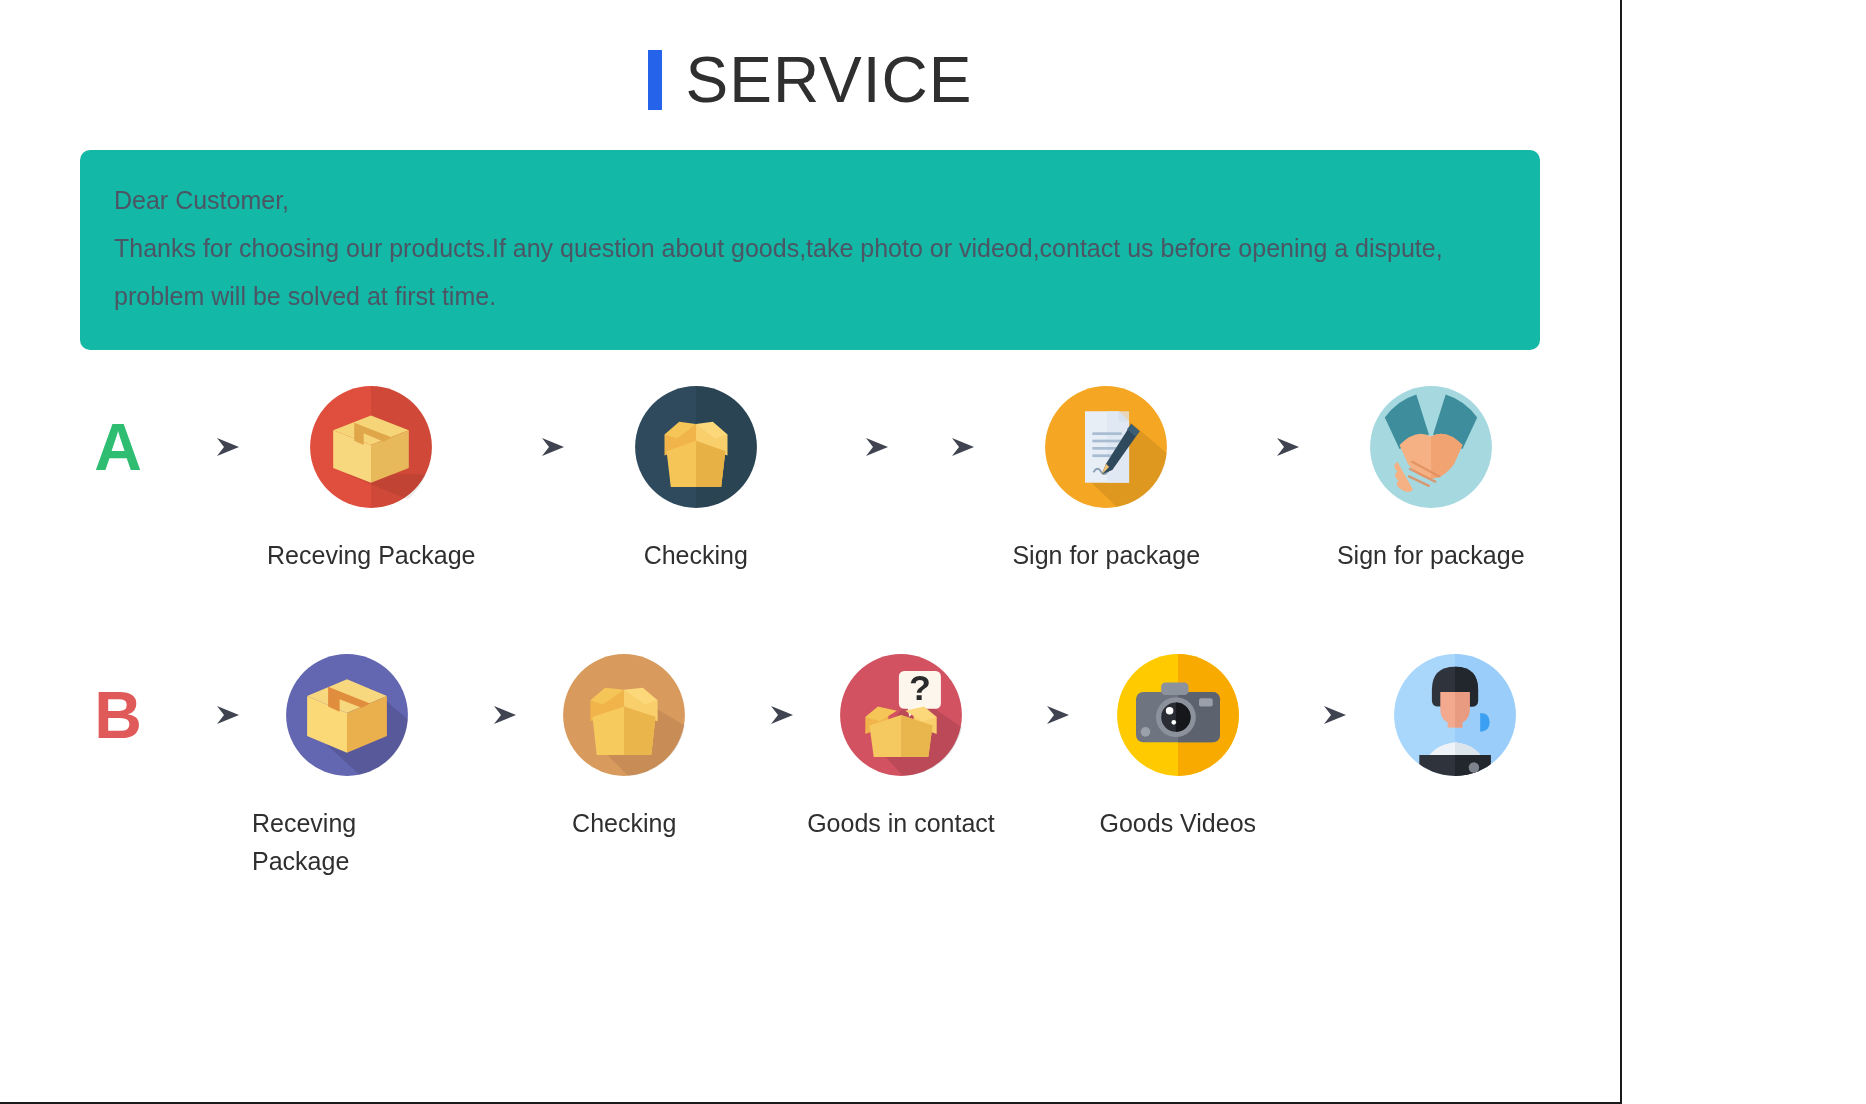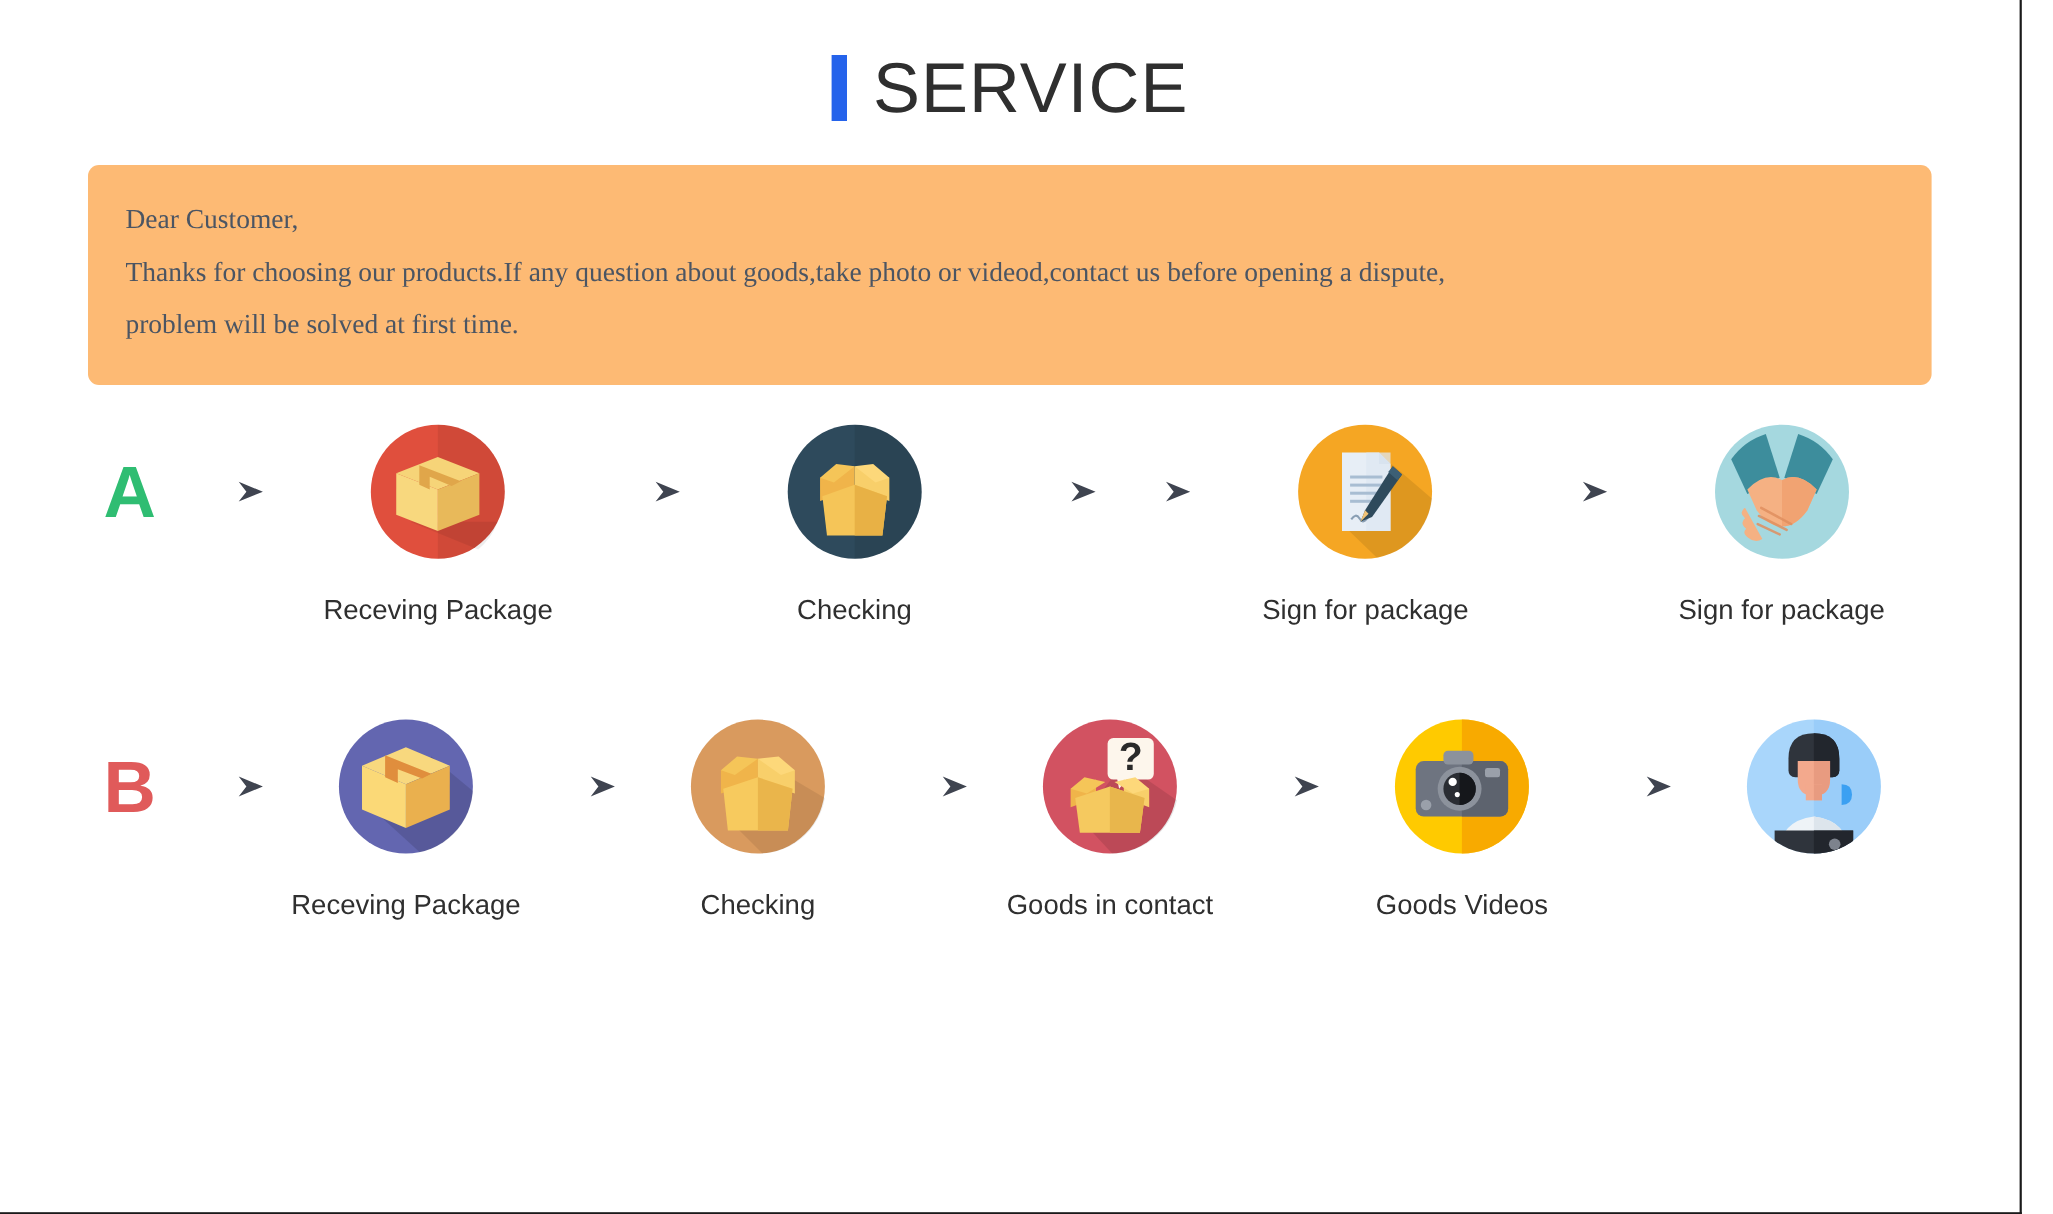--- a/index.html
+++ b/index.html
@@ -11,21 +11,21 @@
     width: 1866px;
     height: 1104px;
     font-family: "Liberation Sans", sans-serif;
     color: #333333;
     overflow: hidden;
     position: relative;
   }
   .page {
     position: absolute;
     left: 0; top: 0;
-    width: 1838px;
+    width: 1622px;
     height: 1104px;
     background: #ffffff;
     border-right: 2px solid #1a1a1a;
     border-bottom: 2px solid #1a1a1a;
     box-sizing: border-box;
   }
 
   
   .title-row {
     display: flex;
@@ -44,25 +44,24 @@
     font-size: 64px;
     font-weight: 400;
     letter-spacing: 1px;
     color: #2f2f2f;
     line-height: 1;
   }
 
   
   .notice {
     margin: 38px 80px 0 80px;
-    background: #fdba74;
+    background: #14b8a6;
     border-radius: 10px;
     padding: 26px 34px 30px 34px;
     box-sizing: border-box;
-    font-family: Liberation Serif, serif;
   }
   .notice-line {
     font-size: 25px;
     line-height: 48px;
     color: #4b5563;
     white-space: nowrap;
   }
 
   
   .flow {
@@ -111,21 +110,21 @@
     height: 126px;
     position: relative;
   }
   .icon-wrap svg { display: block; width: 126px; height: 126px; }
 
   .step-label {
     margin-top: 26px;
     font-size: 25px;
     line-height: 38px;
     color: #2f2f2f;
-    text-align: right;
+    text-align: left;
     max-width: 270px;
   }
 </style>
 </head>
 <body>
 
 <div class="page">
 
   <div class="title-row">
     <div class="title-bar"></div>

